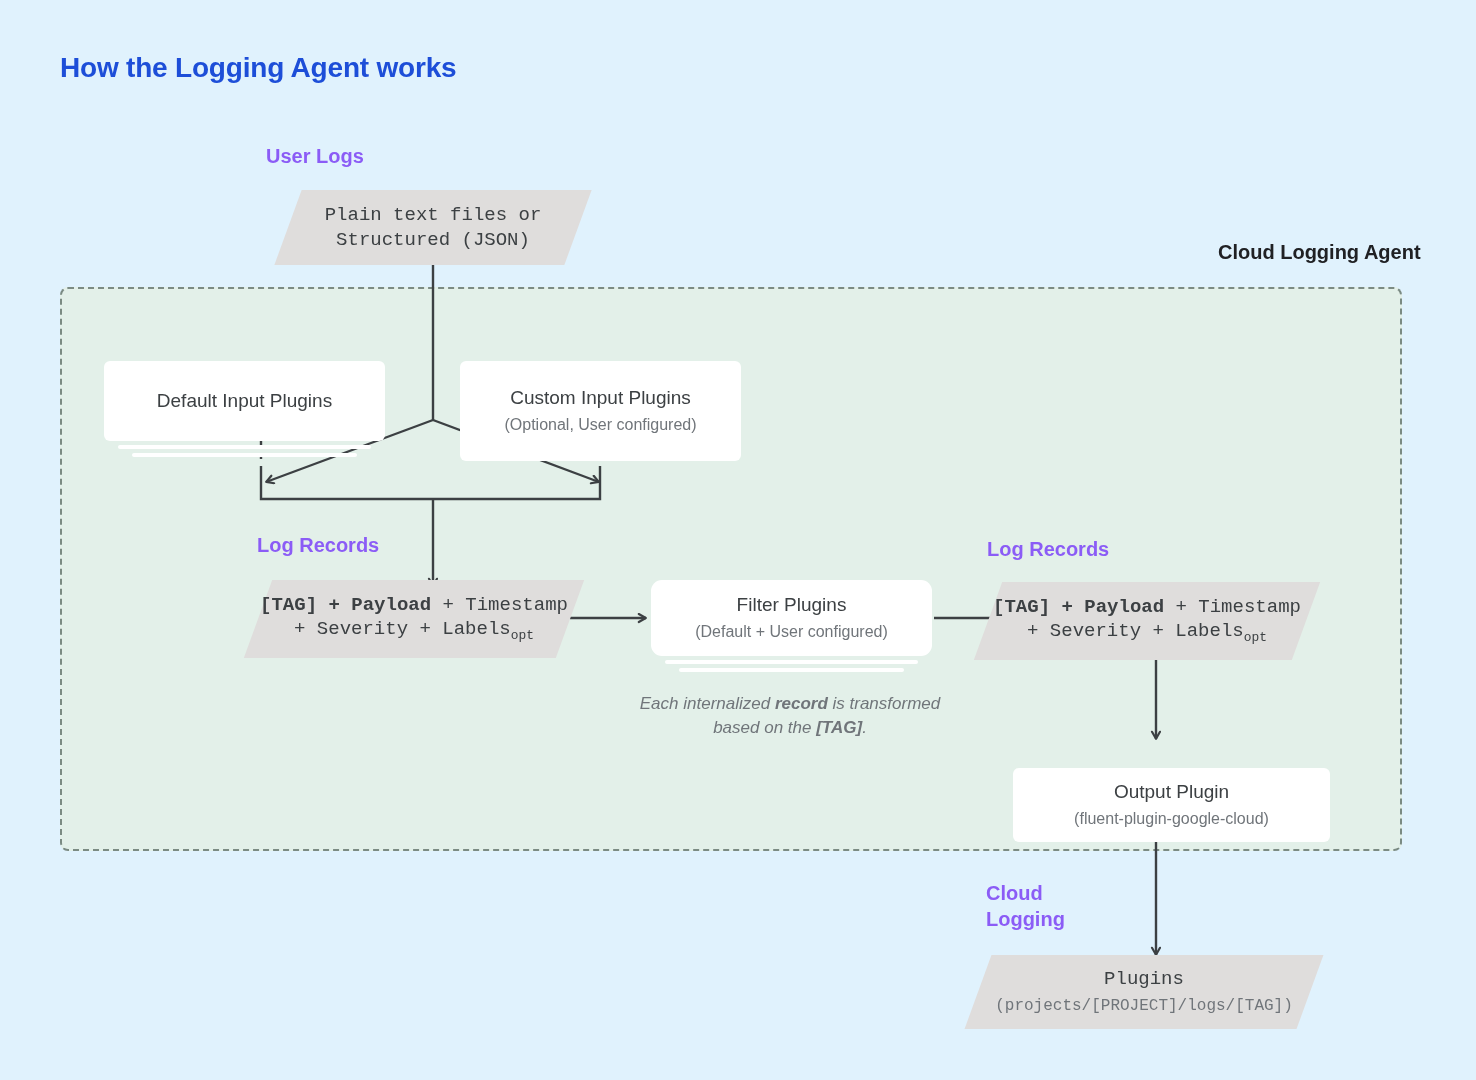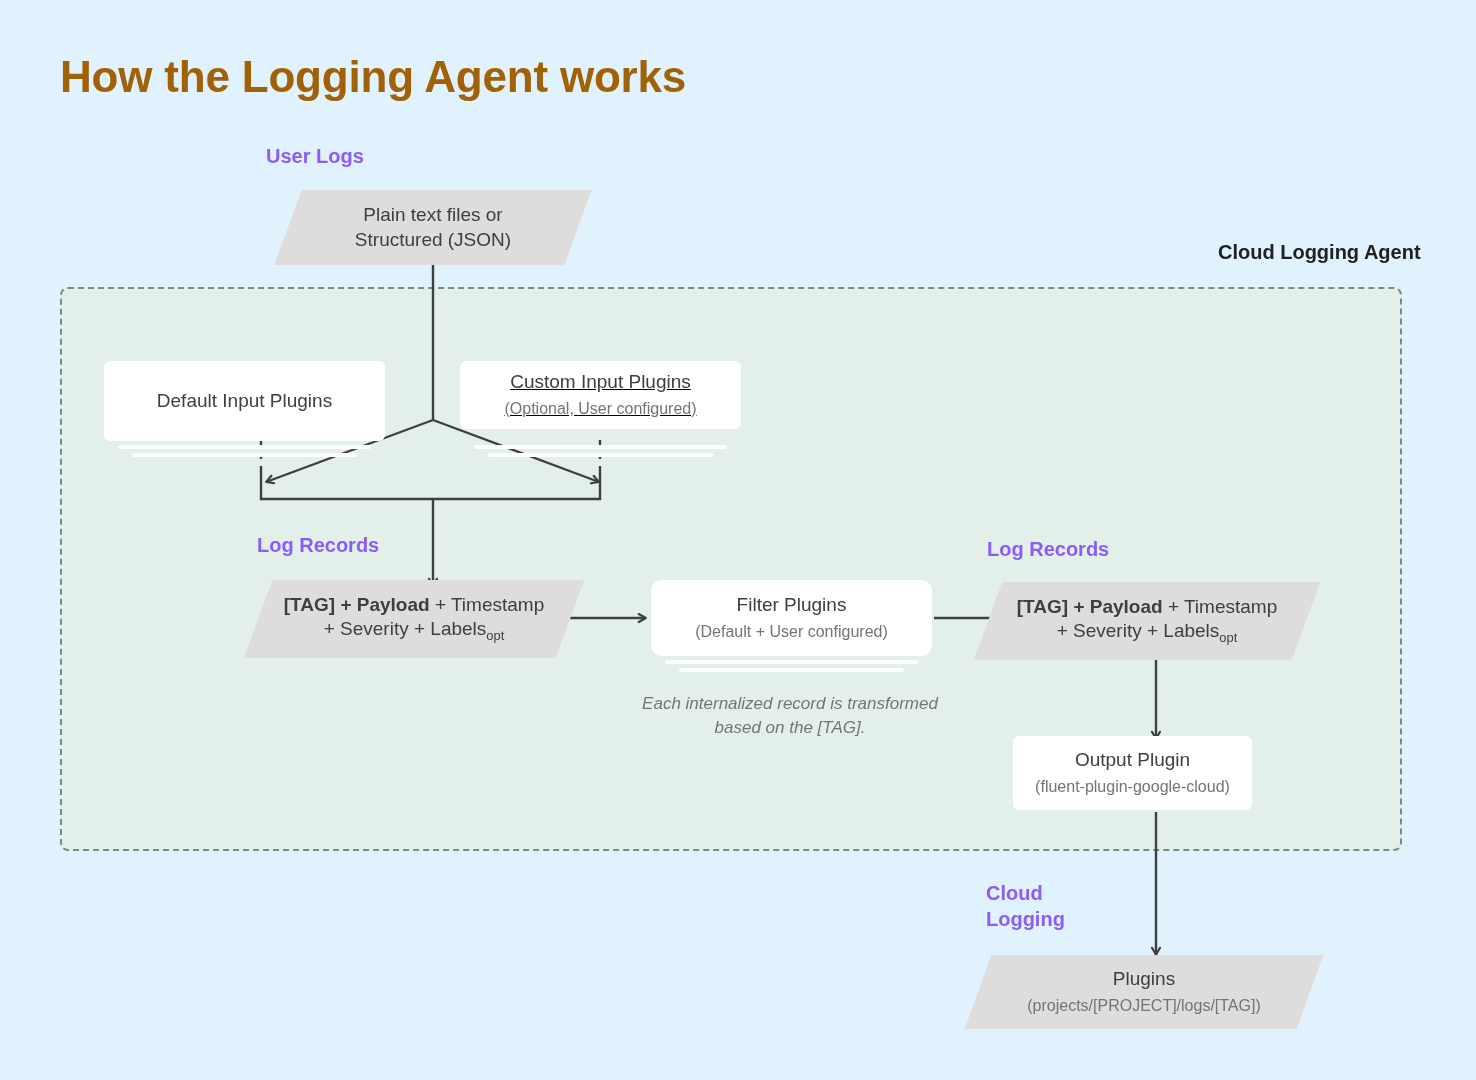--- a/index.html
+++ b/index.html
@@ -18,23 +18,23 @@
     position: relative;
     width: 1476px;
     height: 1080px;
   }
 
   
   #page-title {
     position: absolute;
     left: 60px;
     top: 52px;
-    font-size: 44px;
-    font-weight: bold;
-    color: #a16207;
+    font-size: 28px;
+    font-weight: bold;
+    color: #1d4ed8;
     letter-spacing: -0.2px;
   }
 
   
   #agent-container {
     position: absolute;
     left: 60px;
     top: 287px;
     width: 1342px;
     height: 564px;
@@ -88,20 +88,21 @@
     transform: skewX(-20deg);
   }
   .para-content {
     position: relative;
     height: 100%;
     display: flex;
     flex-direction: column;
     align-items: center;
     justify-content: center;
     text-align: center;
+    font-family: Liberation Mono, monospace;
   }
 
   
   .card {
     position: absolute;
   }
   .card-face {
     position: absolute;
     left: 0;
     top: 0;
@@ -138,21 +139,21 @@
     left: 630px;
     top: 692px;
     width: 320px;
     text-align: center;
     font-size: 17px;
     font-style: italic;
     color: #70757a;
     line-height: 1.42;
   }
   #filter-caption b {
-    font-weight: normal;
+    font-weight: bold;
   }
 
   .rec-strong { font-weight: bold; color: #3c4043; }
   sub { font-size: 0.68em; }
 </style>
 </head>
 <body>
 
 <div id="stage">
 
@@ -204,21 +205,21 @@
 
   <div class="card" style="left:104px; top:361px; width:281px; height:80px;">
     <div class="card-face" style="height:80px;">
       <div class="node-title">Default Input Plugins</div>
     </div>
     <div class="card-stack-1" style="left:14px; right:14px; top:84px;"></div>
     <div class="card-stack-2" style="left:28px; right:28px; top:92px;"></div>
   </div>
 
   <div class="card" style="left:460px; top:361px; width:281px; height:80px;">
-    <div class="card-face" style="height:68px;text-decoration:underline;">
+    <div class="card-face" style="height:100px;">
       <div class="node-title">Custom Input Plugins</div>
       <div class="node-sub">(Optional, User configured)</div>
     </div>
     <div class="card-stack-1" style="left:14px; right:14px; top:84px;"></div>
     <div class="card-stack-2" style="left:28px; right:28px; top:92px;"></div>
   </div>
 
   <div class="section-label" style="left:257px; top:532px;">Log Records</div>
 
   <div class="para" style="left:258px; top:580px; width:312px; height:78px;">
@@ -253,21 +254,21 @@
     <div class="para-content">
       <div class="node-title">
         <span class="rec-strong">[TAG]</span><span class="rec-strong"> + </span><span class="rec-strong">Payload</span><span> + Timestamp</span>
       </div>
       <div class="node-title">
         <span>+ Severity + Labels</span><sub>opt</sub>
       </div>
     </div>
   </div>
 
-  <div class="card" style="left:1013px; top:736px; width:239px; height:74px;">
+  <div class="card" style="left:1013px; top:768px; width:281px; height:74px;padding-left:36px;">
     <div class="card-face" style="height:74px;">
       <div class="node-title">Output Plugin</div>
       <div class="node-sub">(fluent-plugin-google-cloud)</div>
     </div>
   </div>
 
   <div class="section-label" style="left:986px; top:880px;">
     <div>Cloud</div>
     <div>Logging</div>
   </div>

